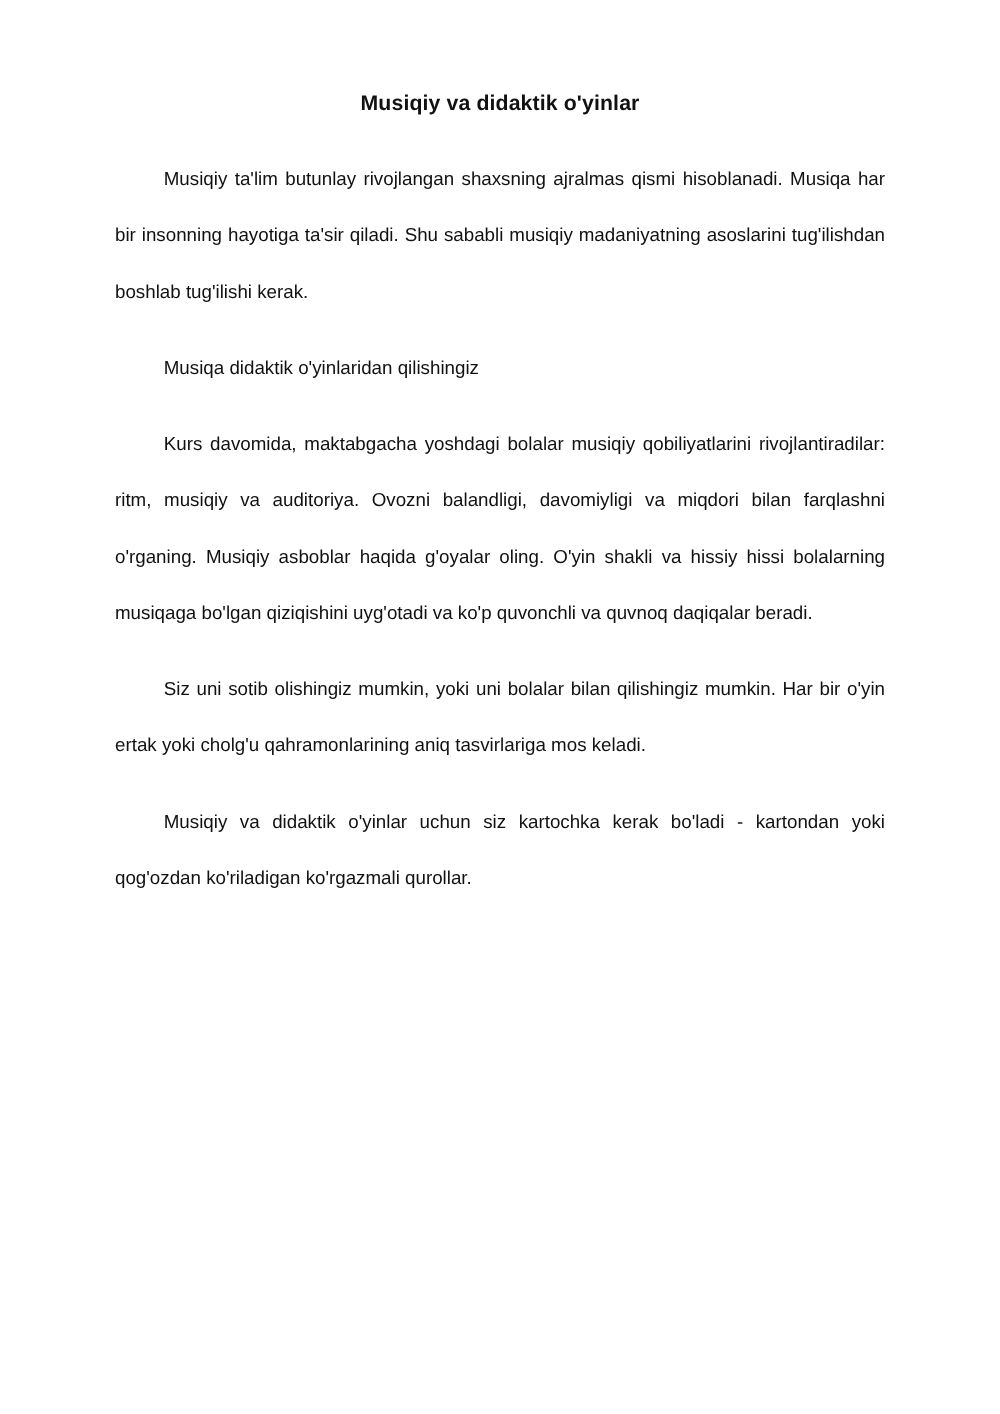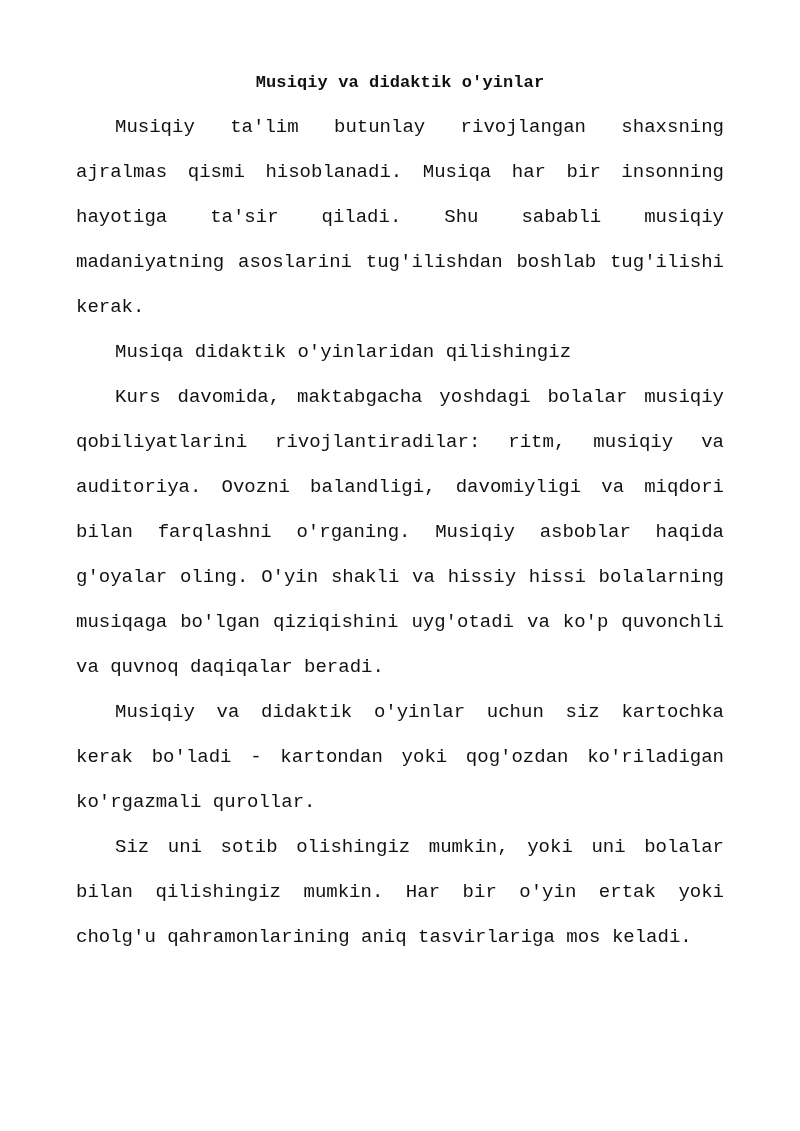--- a/index.html
+++ b/index.html
@@ -21,38 +21,37 @@
     width: 800px;
     height: 1131px;
     background: #ffffff;
     box-sizing: border-box;
   }
   .content {
     position: absolute;
     left: 76px;
     top: 60px;
     width: 648px;
-    font-family: Liberation Mono, monospace;
   }
   .doc-title {
     font-size: 17px;
     font-weight: bold;
     text-align: center;
     line-height: 45px;
     margin: 0 0 0 0;
     letter-spacing: 0.1px;
     white-space: nowrap;
   }
   .para {
-    font-size: 19px;
+    font-size: 15px;
     font-weight: normal;
     line-height: 45px;
     text-align: justify;
     text-justify: inter-word;
-    margin: 0;
+    margin: 16px;
     text-indent: 39px;
     word-spacing: 0px;
     hyphens: none;
   }
   .para:last-child {
     text-align-last: left;
   }
   
 </style>
 </head>
@@ -64,18 +63,18 @@
     <h1 class="doc-title">Musiqiy va didaktik o'yinlar</h1>
 
     <p class="para">Musiqiy ta'lim butunlay rivojlangan shaxsning ajralmas qismi hisoblanadi. Musiqa har bir insonning hayotiga ta'sir qiladi. Shu sababli musiqiy madaniyatning asoslarini tug'ilishdan boshlab tug'ilishi kerak.</p>
 
 
     <p class="para">Musiqa didaktik o'yinlaridan qilishingiz</p>
 
     <p class="para">Kurs davomida, maktabgacha yoshdagi bolalar musiqiy qobiliyatlarini rivojlantiradilar: ritm, musiqiy va auditoriya. Ovozni balandligi, davomiyligi va miqdori bilan farqlashni o'rganing. Musiqiy asboblar haqida g'oyalar oling. O'yin shakli va hissiy hissi bolalarning musiqaga bo'lgan qiziqishini uyg'otadi va ko'p quvonchli va quvnoq daqiqalar beradi.</p>
 
 
+    <p class="para">Siz uni sotib olishingiz mumkin, yoki uni bolalar bilan qilishingiz mumkin. Har bir o'yin ertak yoki cholg'u qahramonlarining aniq tasvirlariga mos keladi.</p>
+
     <p class="para">Musiqiy va didaktik o'yinlar uchun siz kartochka kerak bo'ladi - kartondan yoki qog'ozdan ko'riladigan ko'rgazmali qurollar.</p>
-
-    <p class="para">Siz uni sotib olishingiz mumkin, yoki uni bolalar bilan qilishingiz mumkin. Har bir o'yin ertak yoki cholg'u qahramonlarining aniq tasvirlariga mos keladi.</p>
 
   </div>
 </div>
 
 </body></html>

